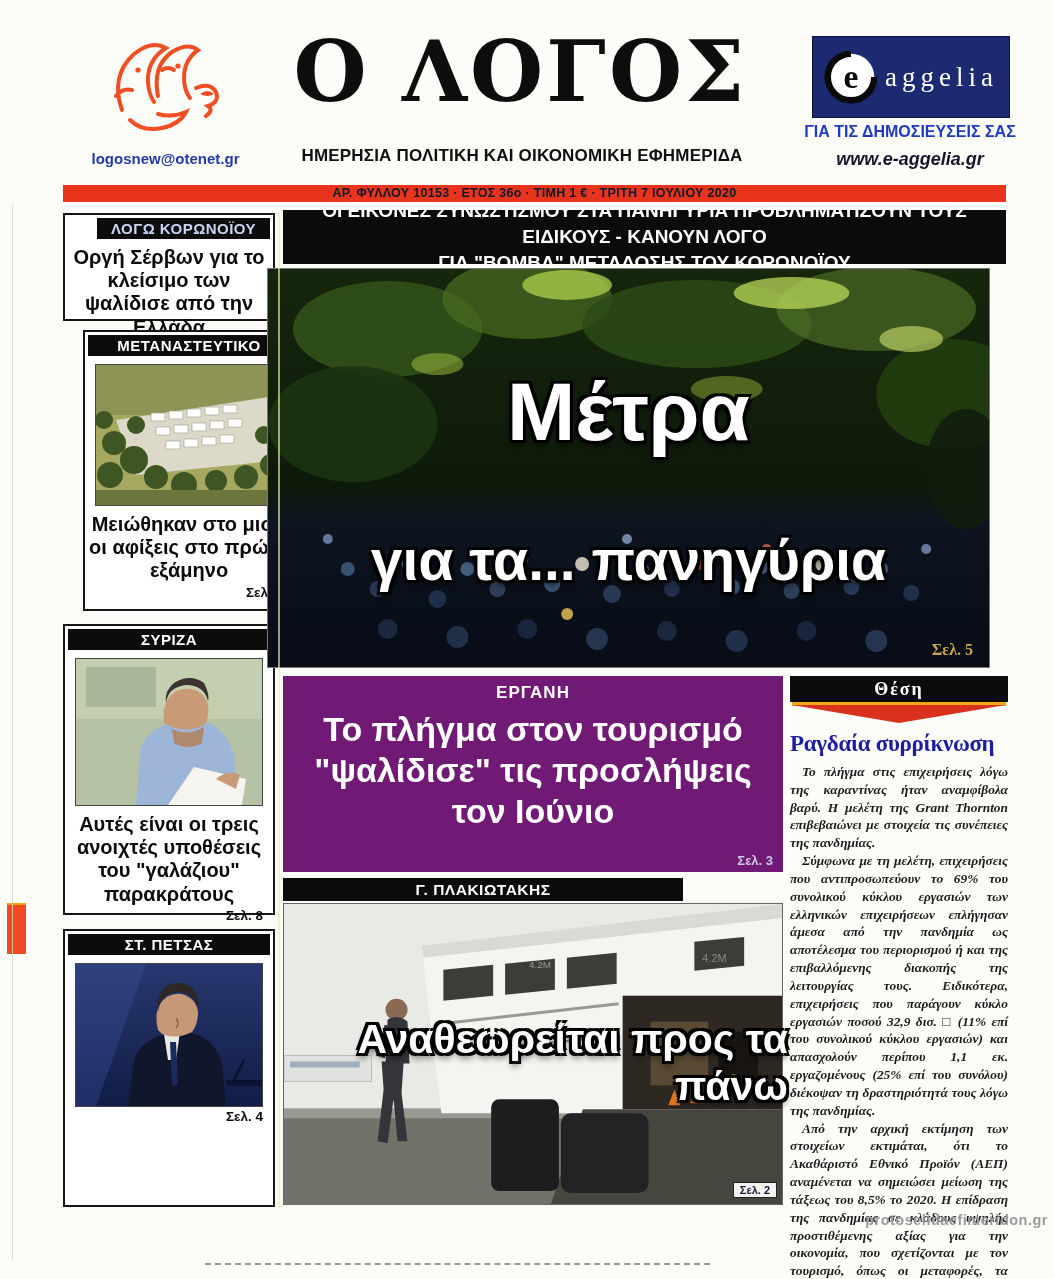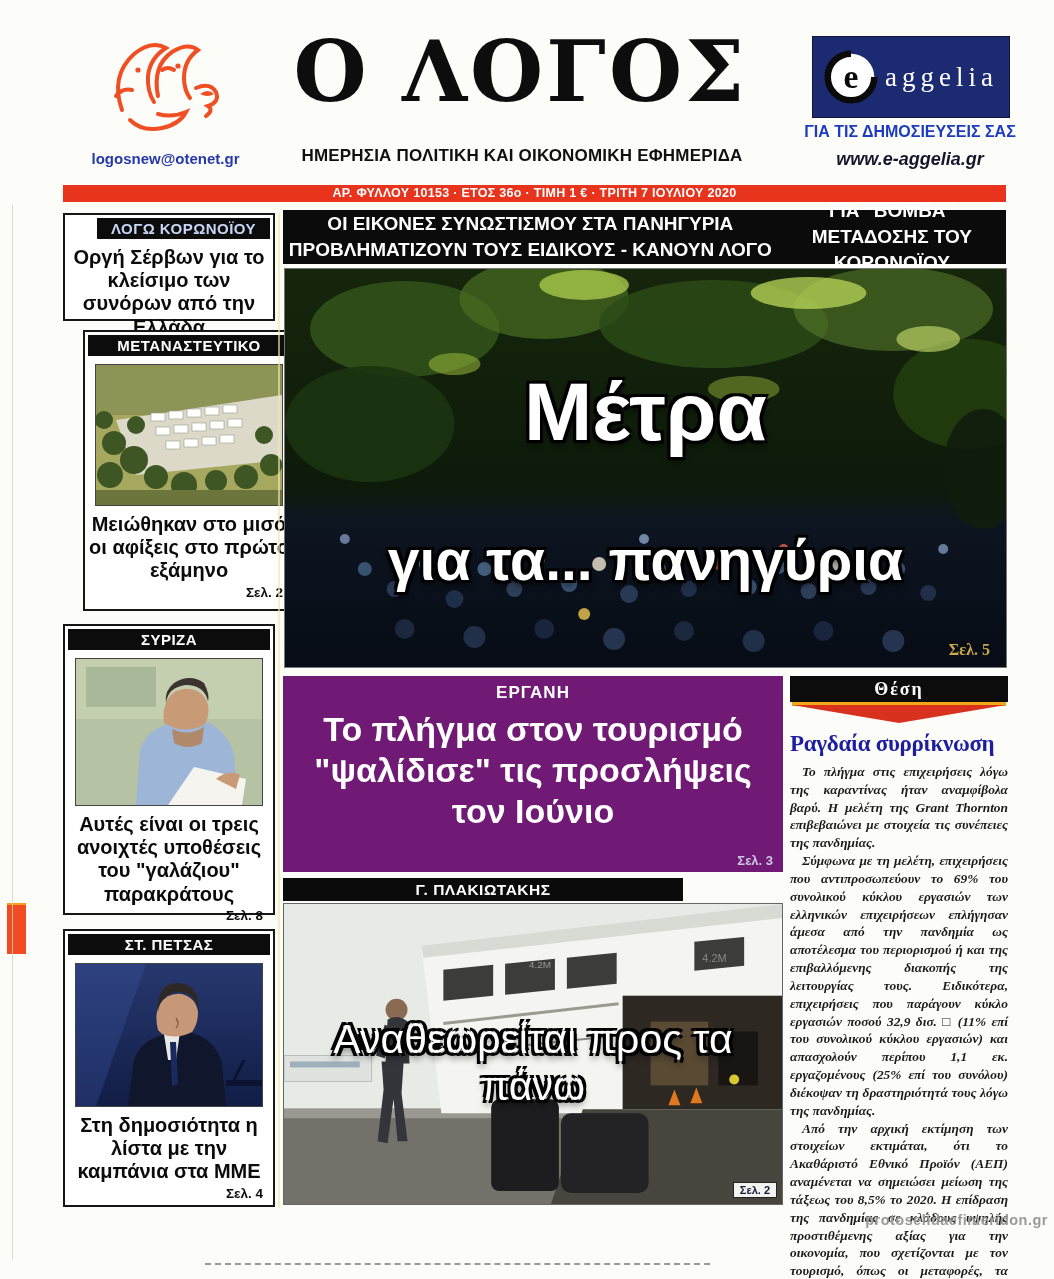--- a/index.html
+++ b/index.html
@@ -15,37 +15,37 @@
   .mast-sub{position:absolute;left:272px;top:146px;width:500px;text-align:center;
          font-weight:bold;font-size:17px;color:#101010;letter-spacing:.2px;}
   .ad-box{position:absolute;left:812px;top:36px;width:196px;height:80px;background:#1c2a72;
          display:flex;align-items:center;justify-content:center;gap:7px;border:1px solid #10153d;}
   .ad-name{color:#fff;font-family:"Liberation Serif",serif;font-size:27px;letter-spacing:5px;text-align:right;}
   .ad-line1{position:absolute;left:798px;top:123px;width:224px;text-align:center;
          color:#1d3bc0;font-weight:bold;font-size:16px;}
   .ad-line2{position:absolute;left:798px;top:149px;width:224px;text-align:center;
          color:#15152c;font-weight:bold;font-style:italic;font-size:18px;}
   .issue-bar{position:absolute;left:63px;top:185px;width:943px;height:17px;background:#e8341c;
-         color:#ffffff;font-weight:bold;font-size:12.5px;text-align:center;line-height:17px;
+         color:#0f172a;font-weight:bold;font-size:12.5px;text-align:center;line-height:17px;
          letter-spacing:.3px;}
   
   .sb-box{position:absolute;left:63px;width:212px;background:#fff;border:2px solid #161616;
          box-sizing:border-box;}
   .sb-kicker{margin:3px 3px 0;background:#0c0c0c;color:#fff;text-align:center;font-weight:bold;
          font-size:15px;line-height:21px;letter-spacing:.5px;}
   .sb-box.first .sb-kicker{color:#c8d6f5;margin-left:32px;}
   .sb-photo{display:block;margin:8px auto 0;border:1px solid #444;}
   .sb-headline{margin:7px 4px 0;text-align:center;font-weight:bold;font-size:20px;
          line-height:1.16;color:#0b0b0b;}
   .sb-page{text-align:right;font-weight:bold;font-size:13.5px;margin:2px 10px 5px;color:#0b0b0b;}
   
   .banner{position:absolute;left:283px;top:210px;width:723px;height:54px;background:#0b0b0b;
-         color:#fff;display:flex;align-items:center;justify-content:center;
+         color:#fff;display:flex;flex-direction:column;align-items:center;justify-content:center;
          font-weight:bold;font-size:19px;line-height:1.38;box-sizing:border-box;text-align:center;}
-  .lead{position:absolute;left:284px;top:268px;width:723px;height:400px;border:1px solid #777;
+  .lead{position:absolute;left:267px;top:268px;width:723px;height:400px;border:1px solid #777;
          box-sizing:border-box;}
   .lead svg{position:absolute;left:0;top:0;width:100%;height:100%;}
   .outline{color:#fff;text-shadow:-3px -3px 0 #000,3px -3px 0 #000,-3px 3px 0 #000,
          3px 3px 0 #000,0 5px 7px rgba(0,0,0,.65);}
   .lead-line1{position:absolute;left:0;right:0;top:96px;text-align:center;font-size:82px;
          font-weight:bold;}
   .lead-line2{position:absolute;left:0;right:0;top:258px;text-align:center;font-size:57px;
          font-weight:bold;}
   .lead-page{position:absolute;right:16px;bottom:8px;color:#c9a94a;font-size:16px;font-weight:bold;font-family:Liberation Serif, serif;}
   .ergani{position:absolute;left:283px;top:676px;width:500px;height:196px;background:#701a75;
@@ -53,22 +53,22 @@
   .ergani-kicker{text-align:center;font-weight:bold;font-size:17px;margin-top:7px;letter-spacing:1px;}
   .ergani-headline{text-align:center;font-weight:bold;font-size:34px;line-height:1.2;
          margin-top:6px;padding:0 8px;}
   .ergani-page{position:absolute;right:10px;bottom:4px;color:#c9c9e2;font-size:13px;font-weight:bold;}
   .plak-bar{position:absolute;left:283px;top:878px;width:400px;height:23px;background:#0b0b0b;
          color:#fff;text-align:center;font-weight:bold;font-size:15.5px;line-height:23px;
          letter-spacing:.5px;}
   .ship{position:absolute;left:283px;top:903px;width:500px;height:302px;border:1px solid #666;
          box-sizing:border-box;}
   .ship svg{position:absolute;left:0;top:0;width:100%;height:100%;}
-  .ship-line1{position:absolute;left:-6px;right:-6px;top:112px;text-align:center;font-size:41px;
-         font-weight:normal;}
+  .ship-line1{position:absolute;left:-6px;right:-6px;top:112px;text-align:right;font-size:41px;
+         font-weight:bold;}
   .ship-line2{position:absolute;left:0;right:0;top:176px;text-align:center;font-size:41px;
          font-weight:bold;}
   .ship-page{position:absolute;right:5px;bottom:6px;background:#f2f2ee;border:1px solid #222;
          color:#16163a;font-size:11px;font-weight:bold;padding:1px 6px;}
   
   .opinion{position:absolute;left:790px;top:676px;width:218px;}
   .thesi-bar{background:#0c0c0c;color:#fff;text-align:center;font-family:"Liberation Serif",serif;
          font-weight:bold;font-size:18px;height:26px;line-height:26px;letter-spacing:2px;}
   .op-title{color:#1d1d9f;font-family:"Liberation Serif",serif;font-weight:bold;font-size:23px;
          margin-top:3px;letter-spacing:-.3px;white-space:nowrap;}
@@ -116,21 +116,21 @@
     </svg>
     <span class="ad-name">aggelia</span>
   </div>
   <div class="ad-line1">ΓΙΑ ΤΙΣ ΔΗΜΟΣΙΕΥΣΕΙΣ ΣΑΣ</div>
   <div class="ad-line2">www.e-aggelia.gr</div>
 
   <div class="issue-bar">ΑΡ. ΦΥΛΛΟΥ 10153 · ΕΤΟΣ 36ο · ΤΙΜΗ 1 € · ΤΡΙΤΗ 7 ΙΟΥΛΙΟΥ 2020</div>
 
   <div class="sb-box first" style="top:213px;height:108px;">
     <div class="sb-kicker">ΛΟΓΩ ΚΟΡΩΝΟΪΟΥ</div>
-    <div class="sb-headline">Οργή Σέρβων για το κλείσιμο των συνόρων από την Ελλάδα</div>
+    <div class="sb-headline">Οργή Σέρβων για το κλείσιμο των ψαλίδισε από την Ελλάδα</div>
     <div class="sb-page">Σελ. 8</div>
   </div>
 
   <div class="sb-box" style="top:330px;height:281px;margin-left:20px;">
     <div class="sb-kicker">ΜΕΤΑΝΑΣΤΕΥΤΙΚΟ</div>
     <svg class="sb-photo" width="186" height="140" viewBox="0 0 186 140">
       <rect width="186" height="140" fill="#a7a85f"></rect>
       <rect y="0" width="186" height="50" fill="#8d9456"></rect>
       <polygon points="20,55 186,30 186,95 40,110" fill="#dcd9c8"></polygon>
       <g fill="#ffffff" stroke="#9a9a8a" stroke-width="0.6">
@@ -198,21 +198,20 @@
       <polygon points="0,0 70,0 20,142 0,142" fill="#3c54a0" opacity="0.35"></polygon>
       <path d="M52 142 L58 96 Q66 74 92 70 L112 68 Q140 74 146 100 L150 142 Z" fill="#10162c"></path>
       <path d="M88 70 L104 68 L100 96 L92 96 Z" fill="#e9e9e6"></path>
       <path d="M94 78 L100 78 L102 120 L96 122 Z" fill="#1a2a5e"></path>
       <path d="M82 66 Q78 50 84 40 Q92 28 106 30 Q120 34 122 48 Q122 60 116 68 Q100 76 86 70 Z" fill="#c79878"></path>
       <path d="M82 48 Q84 30 102 28 Q118 28 122 44 Q124 34 116 24 Q102 14 88 24 Q80 34 82 48 Z" fill="#2e2824"></path>
       <path d="M100 54 q4 6 0 10" fill="none" stroke="#8a5f44" stroke-width="1.4"></path>
       <rect x="150" y="116" width="36" height="6" fill="#0c1330"></rect>
       <line x1="168" y1="96" x2="158" y2="116" stroke="#0c1330" stroke-width="3"></line>
     </svg>
-    <div class="sb-headline">Στη δημοσιότητα η λίστα με την καμπάνια στα ΜΜΕ</div>
     <div class="sb-page">Σελ. 4</div>
   </div>
 
   <div class="banner">
     <span>ΟΙ ΕΙΚΟΝΕΣ ΣΥΝΩΣΤΙΣΜΟΥ ΣΤΑ ΠΑΝΗΓΥΡΙΑ ΠΡΟΒΛΗΜΑΤΙΖΟΥΝ ΤΟΥΣ ΕΙΔΙΚΟΥΣ - ΚΑΝΟΥΝ ΛΟΓΟ</span>
     <span>ΓΙΑ "ΒΟΜΒΑ" ΜΕΤΑΔΟΣΗΣ ΤΟΥ ΚΟΡΩΝΟΪΟΥ</span>
   </div>
 
   <div class="lead">
     <svg viewBox="0 0 723 398" preserveAspectRatio="none">

